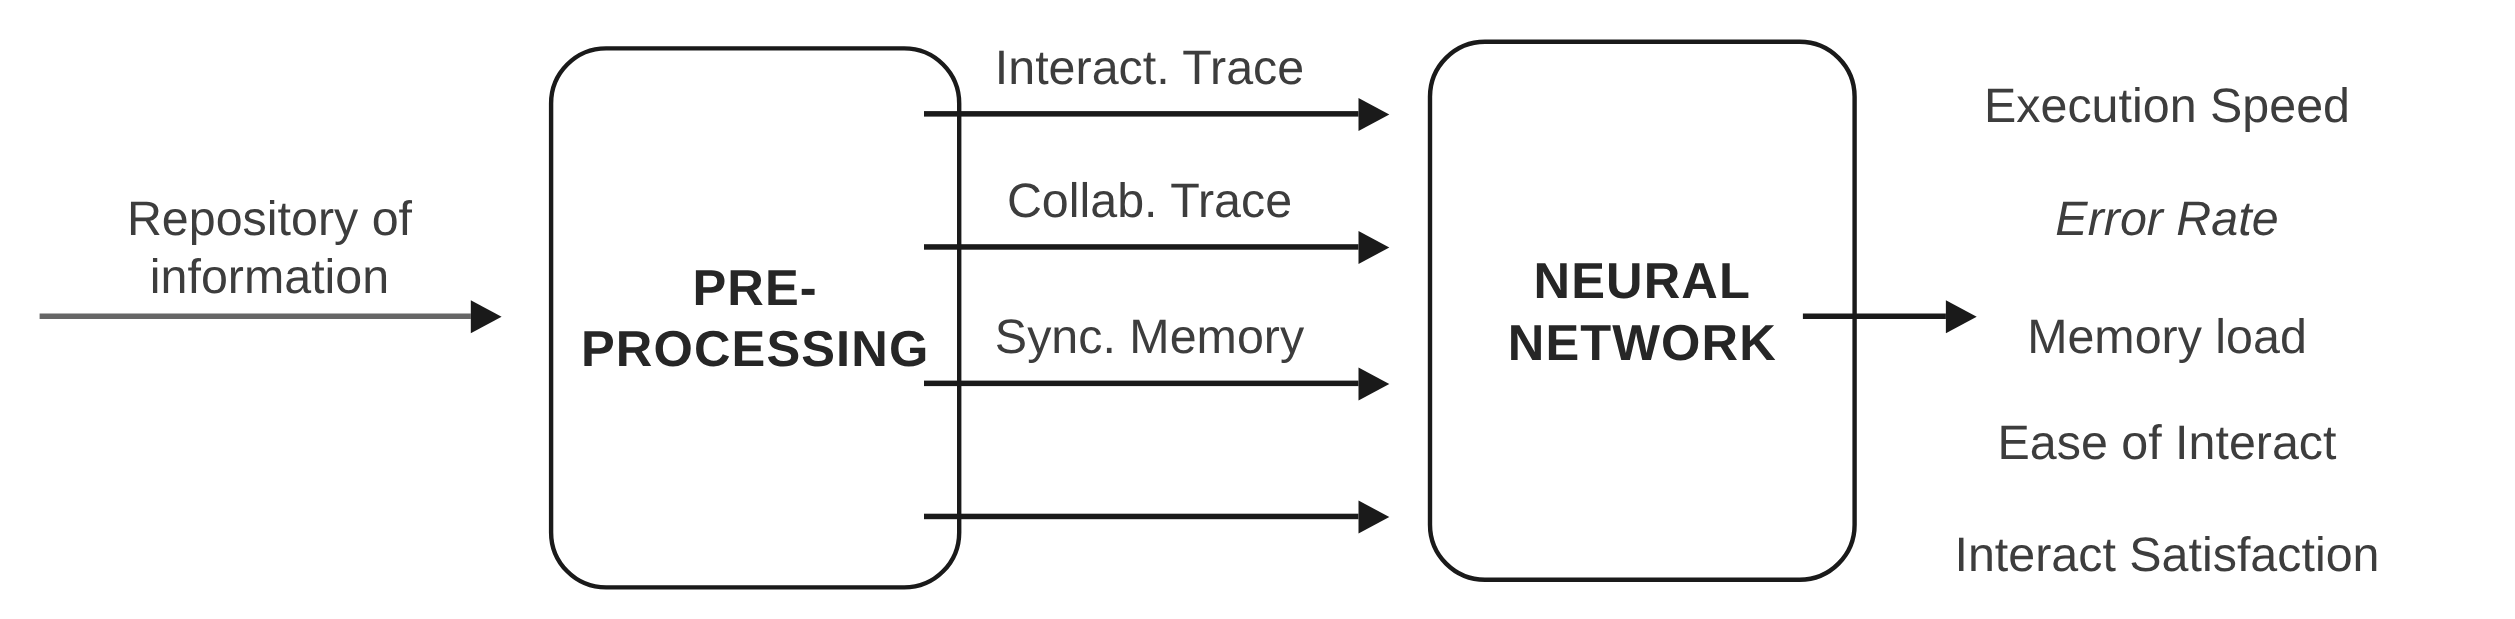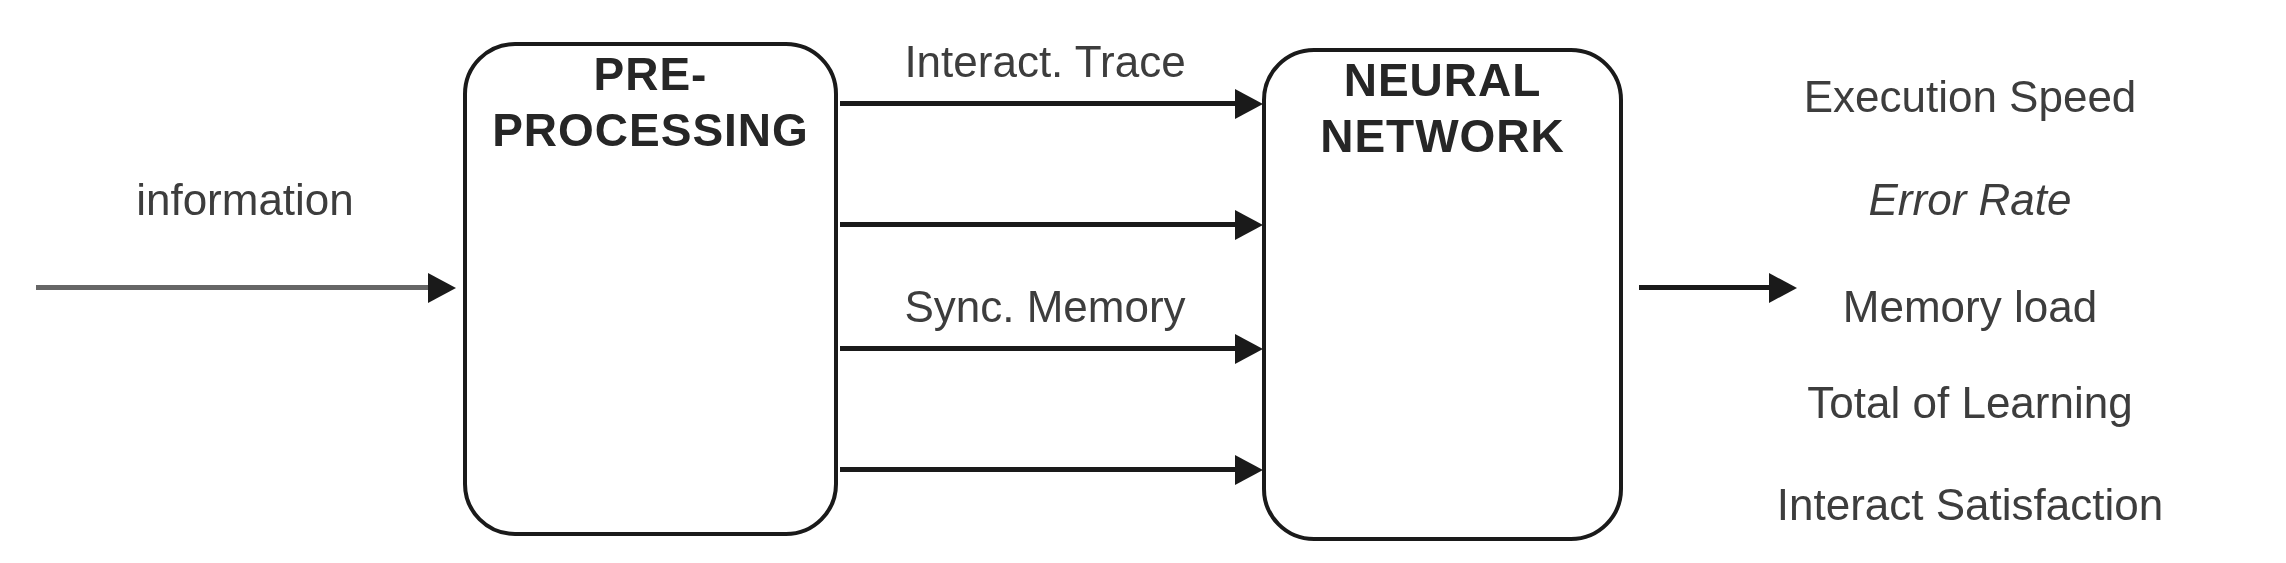--- a/index.html
+++ b/index.html
@@ -13,32 +13,34 @@
   }
 
   
   .box {
     position: absolute;
     box-sizing: border-box;
     border: 4px solid #1a1a1a;
     border-radius: 52px;
     background: #ffffff;
     display: flex;
+    align-items: center;
     justify-content: center;
+    margin-left: 36px;
   }
   .box .box-title {
     text-align: center;
     font-weight: bold;
     font-size: 46px;
     line-height: 56px;
     color: #262626;
     letter-spacing: 1px;
   }
   .box.pre { left: 463px; top: 42px;  width: 375px; height: 494px; }
-  .box.nn  { left: 1262px; top: 48px; width: 361px; height: 493px; }
+  .box.nn  { left: 1262px; top: 36px; width: 390px; height: 493px; }
 
   
   .arrow {
     position: absolute;
     height: 5px;
     background: #1a1a1a;
   }
   .arrow::after {
     content: "";
     position: absolute;
@@ -81,50 +83,52 @@
   .output-label.o3 { top: 269px; }
   .output-label.o4 { top: 365px; }
   .output-label.o5 { top: 467px; }
 </style>
 </head>
 <body>
 
 <div class="canvas">
 
   <div class="txt source-label">
+    <div>Repository of</div>
     <div>information</div>
   </div>
 
   <div class="arrow gray-shaft input"></div>
 
   <div class="box pre">
     <div class="box-title">
       <div>PRE-</div>
       <div>PROCESSING</div>
     </div>
   </div>
 
   <div class="txt trace-label l1">Interact. Trace</div>
   <div class="arrow t1"></div>
 
+  <div class="txt trace-label l2">Collab. Trace</div>
   <div class="arrow t2"></div>
 
   <div class="txt trace-label l3">Sync. Memory</div>
   <div class="arrow t3"></div>
 
   <div class="arrow t4"></div>
 
   <div class="box nn">
     <div class="box-title">
       <div>NEURAL</div>
       <div>NETWORK</div>
     </div>
   </div>
 
   <div class="arrow output"></div>
 
   <div class="txt output-label o1">Execution Speed</div>
   <div class="txt output-label o2">Error Rate</div>
   <div class="txt output-label o3">Memory load</div>
-  <div class="txt output-label o4">Total of Learning</div>
+  <div class="txt output-label o4">Ease of Interact</div>
   <div class="txt output-label o5">Interact Satisfaction</div>
 
 </div>
 
 </body></html>

